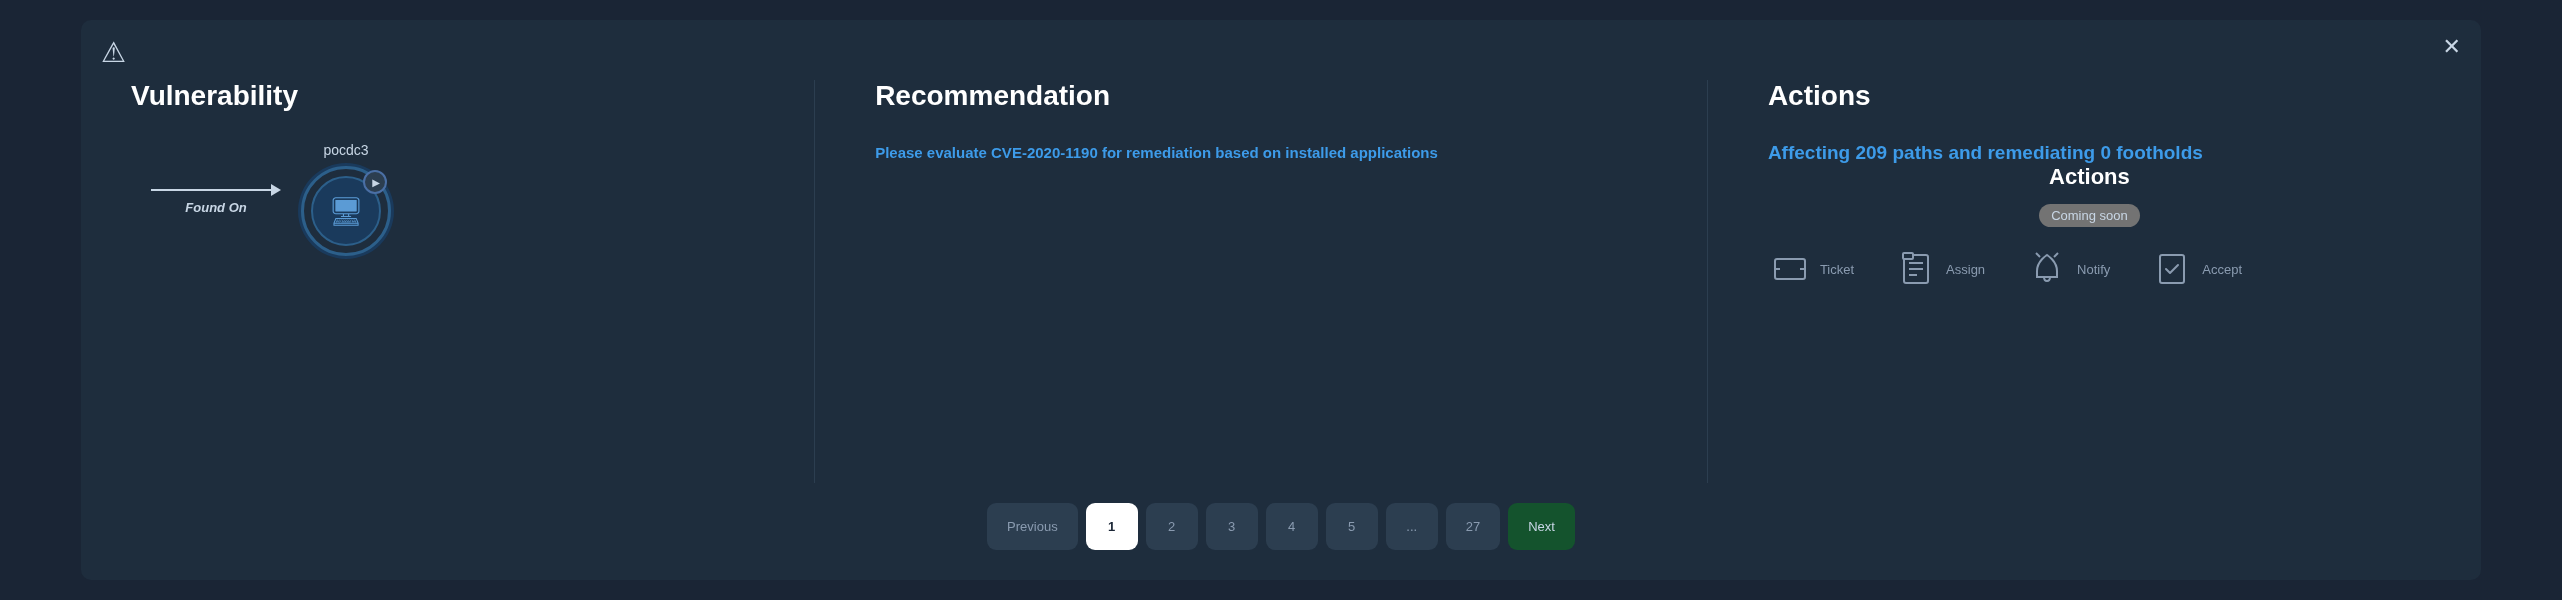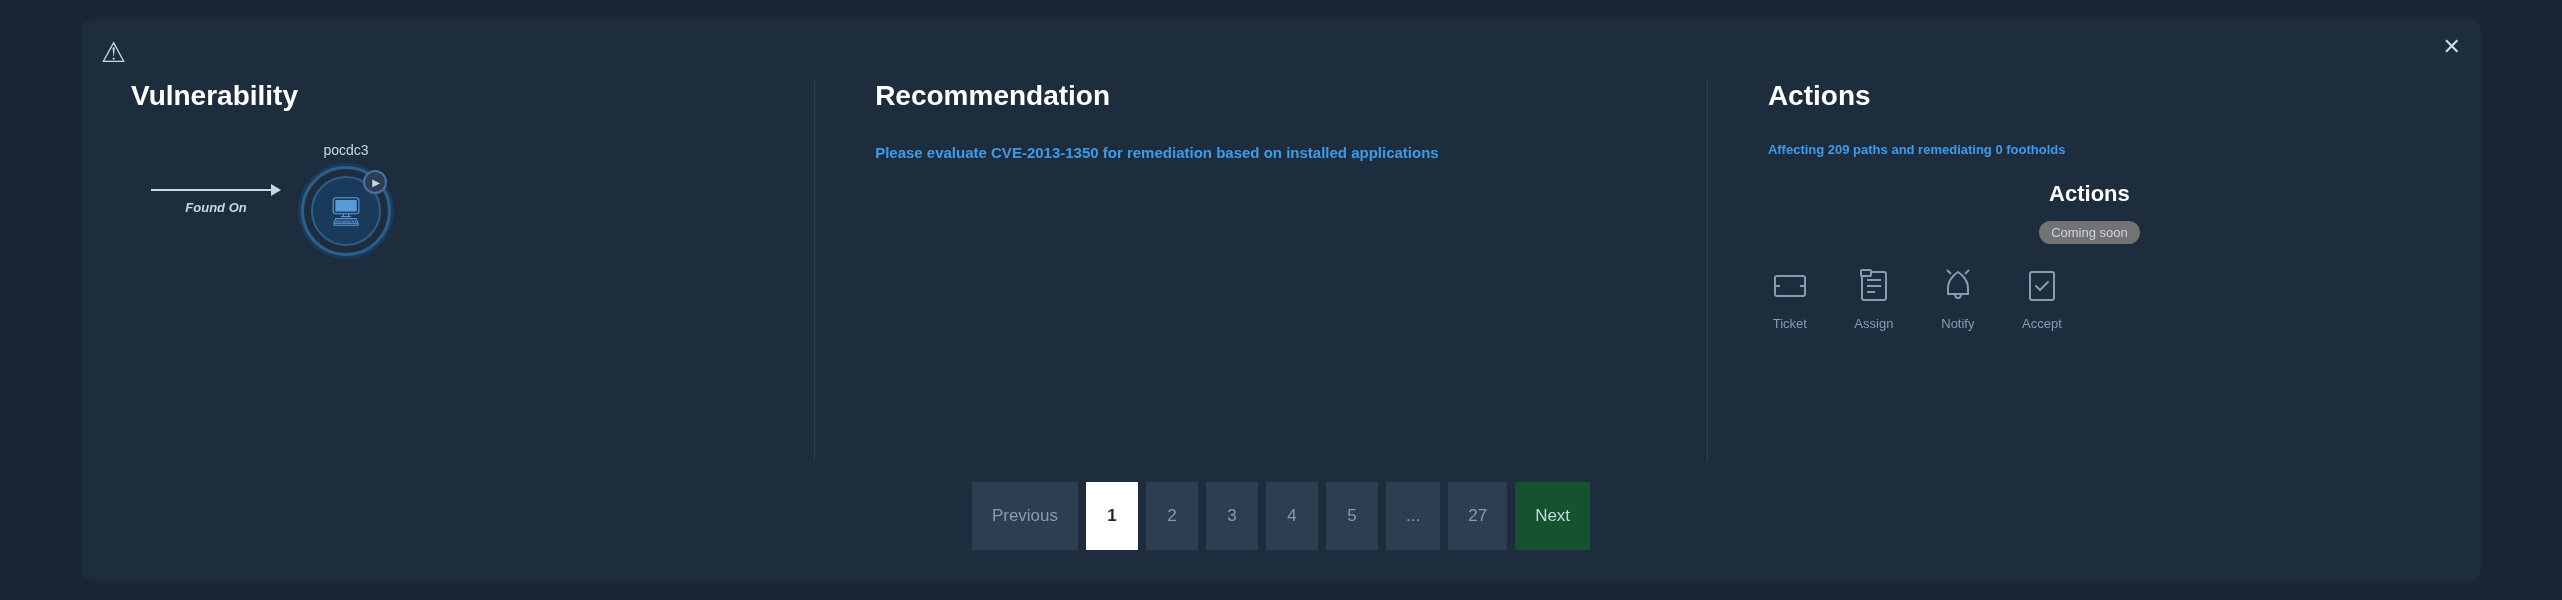--- a/index.html
+++ b/index.html
@@ -215,26 +215,25 @@
 
     
     .outcomes-section {
       flex: 1;
       min-width: 0;
       padding: 0 20px;
     }
 
     .outcomes-link {
       color: #3d9be9;
-      font-size: 13px;
+      font-size: 19px;
       font-weight: 600;
       cursor: pointer;
       text-decoration: none;
       display: block;
-      margin-bottom: 24px;
     }
 
     .actions-header {
       display: flex;
       align-items: center;
       gap: 14px;
       margin-bottom: 20px;
       flex-direction: column;
     }
 
@@ -252,21 +251,21 @@
       border-radius: 20px;
     }
 
     .action-buttons {
       display: flex;
       gap: 40px;
     }
 
     .action-btn {
       display: flex;
-      flex-direction: column;
+      flex-direction: row;
       align-items: center;
       gap: 8px;
       background: none;
       border: none;
       cursor: pointer;
       color: #8a9bb0;
     }
 
     .action-icon {
       width: 44px;
@@ -289,23 +288,23 @@
       justify-content: center;
       align-items: center;
       gap: 8px;
       margin-top: 20px;
     }
 
     .page-btn {
       background: #2c3e50;
       border: none;
       color: #8a9bb0;
-      padding: 24px 20px;
-      border-radius: 0;
-      font-size: 17px;
+      padding: 16px 20px;
+      border-radius: 9px;
+      font-size: 13px;
       cursor: pointer;
       min-width: 52px;
     }
 
     .page-btn.active {
       background: #ffffff;
       color: #1a2535;
       font-weight: 700;
     }
 
@@ -355,21 +354,21 @@
           </div>
         </div>
 
       </div>
     </div>
 
     <div class="vertical-divider"></div>
 
     <div class="recommendation-section">
       <div class="section-title">Recommendation</div>
-      <a class="rec-link">Please evaluate CVE-2013-1350 for remediation based on installed applications</a>
+      <a class="rec-link">Please evaluate CVE-2020-1190 for remediation based on installed applications</a>
     </div>
 
     <div class="vertical-divider"></div>
 
     <div class="outcomes-section">
       <div class="section-title">Actions</div>
       <a class="outcomes-link">Affecting 209 paths and remediating 0 footholds</a>
 
       <div class="actions-header">
         <div class="actions-title">Actions</div>

